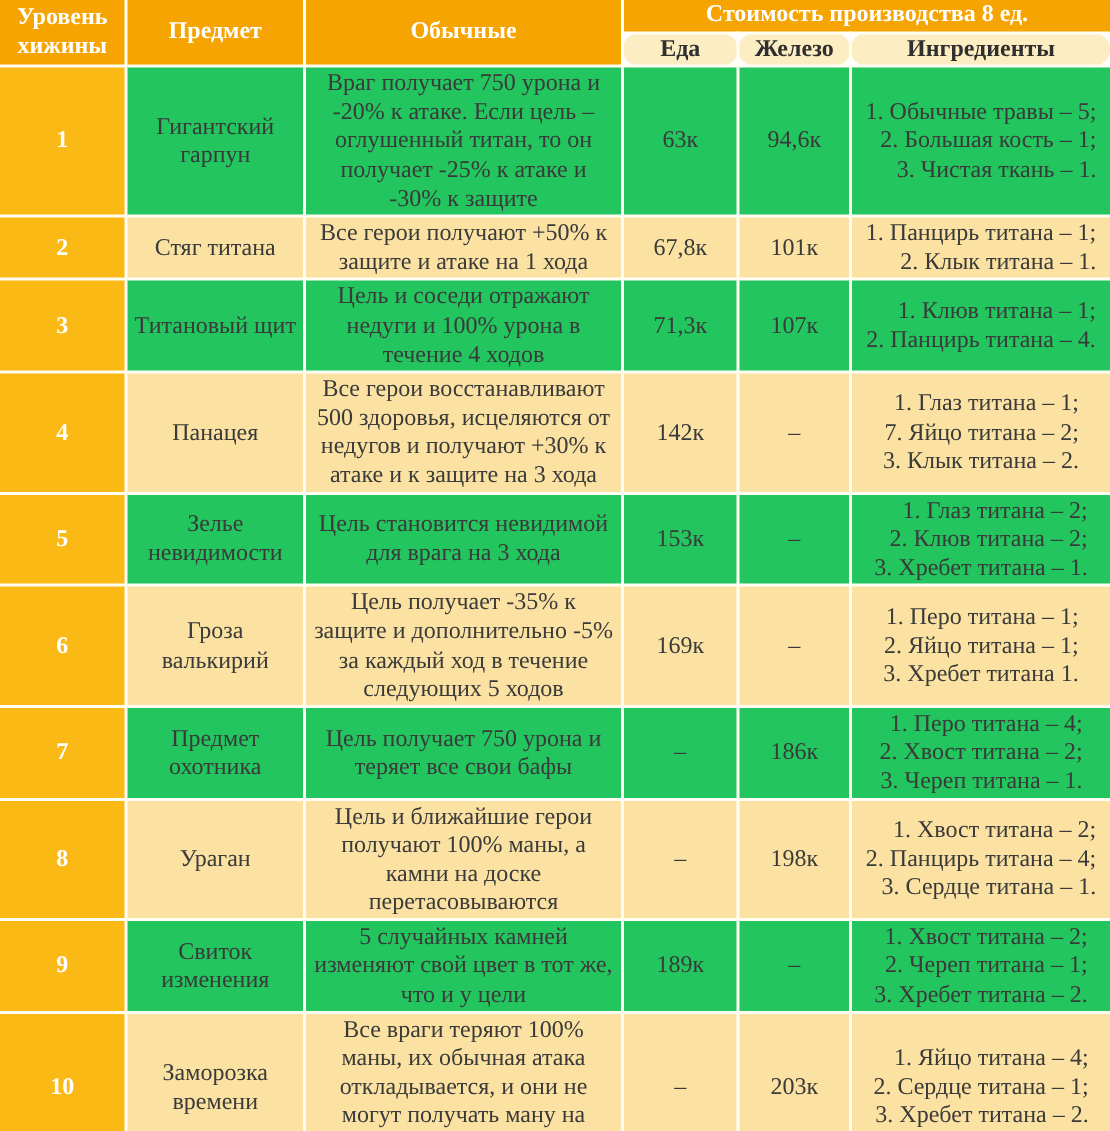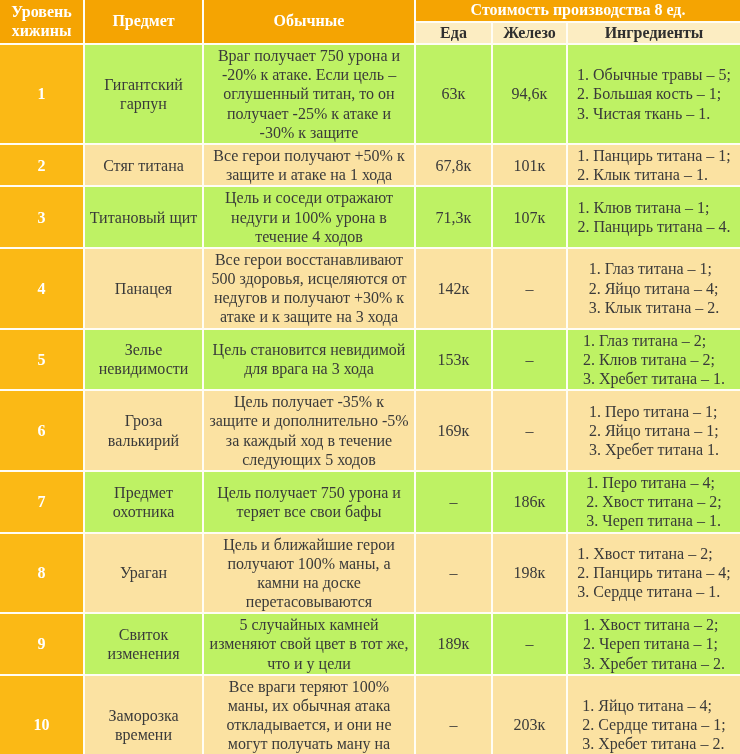--- a/index.html
+++ b/index.html
@@ -45,40 +45,41 @@
     font-weight: bold;
     line-height: 1.15;
   }
   thead tr.h1 { height: 22px; }
   thead tr.h2 { height: 20px; }
   thead th.sub {
     background: #FCEDC2;
     color: #2F2F2F;
     font-size: 16px;
     font-weight: bold;
+    border-radius: 11px;
   }
 
   tbody td {
     font-size: 16px;
     line-height: 1.2;
     color: #3A3A3A;
   }
   tbody td.level {
     background: #FBB915;
     color: #ffffff;
     font-weight: bold;
     font-size: 16px;
   }
-  tbody tr.light td:not(.level) { background: #bef264; }
+  tbody tr.light td:not(.level) { background: #22c55e; }
   tbody tr.dark  td:not(.level) { background: #FBE2A2; }
 
   td.ingr { text-align: center; }
   .ingr-list {
     display: inline-block;
-    text-align: left;
+    text-align: right;
   }
 </style>
 </head>
 <body>
 
 <div class="page">
   <table class="items">
     <colgroup>
       <col class="c-level">
         <col class="c-item">
@@ -131,21 +132,21 @@
       <div class="ingr-list"><div>1. Клюв титана – 1;</div><div>2. Панцирь титана – 4.</div></div>
     </td>
   </tr>
         <tr class="dark">
     <td class="level">4</td>
     <td class="item">Панацея</td>
     <td class="desc">Все герои восстанавливают 500 здоровья, исцеляются от недугов и получают +30% к атаке и к защите на 3 хода</td>
     <td class="num">142к</td>
     <td class="num">–</td>
     <td class="ingr">
-      <div class="ingr-list"><div>1. Глаз титана – 1;</div><div>2. Яйцо титана – 4;</div><div>3. Клык титана – 2.</div></div>
+      <div class="ingr-list"><div>1. Глаз титана – 1;</div><div>7. Яйцо титана – 2;</div><div>3. Клык титана – 2.</div></div>
     </td>
   </tr>
         <tr class="light">
     <td class="level">5</td>
     <td class="item">Зелье невидимости</td>
     <td class="desc">Цель становится невидимой для врага на 3 хода</td>
     <td class="num">153к</td>
     <td class="num">–</td>
     <td class="ingr">
       <div class="ingr-list"><div>1. Глаз титана – 2;</div><div>2. Клюв титана – 2;</div><div>3. Хребет титана – 1.</div></div>

